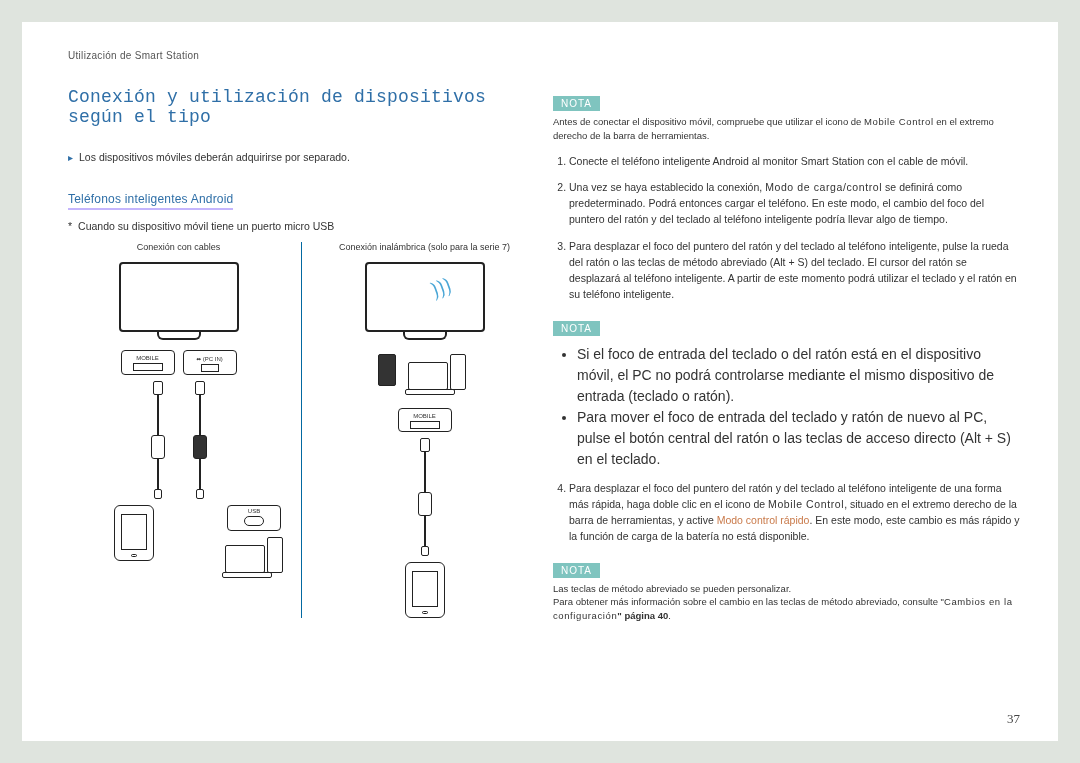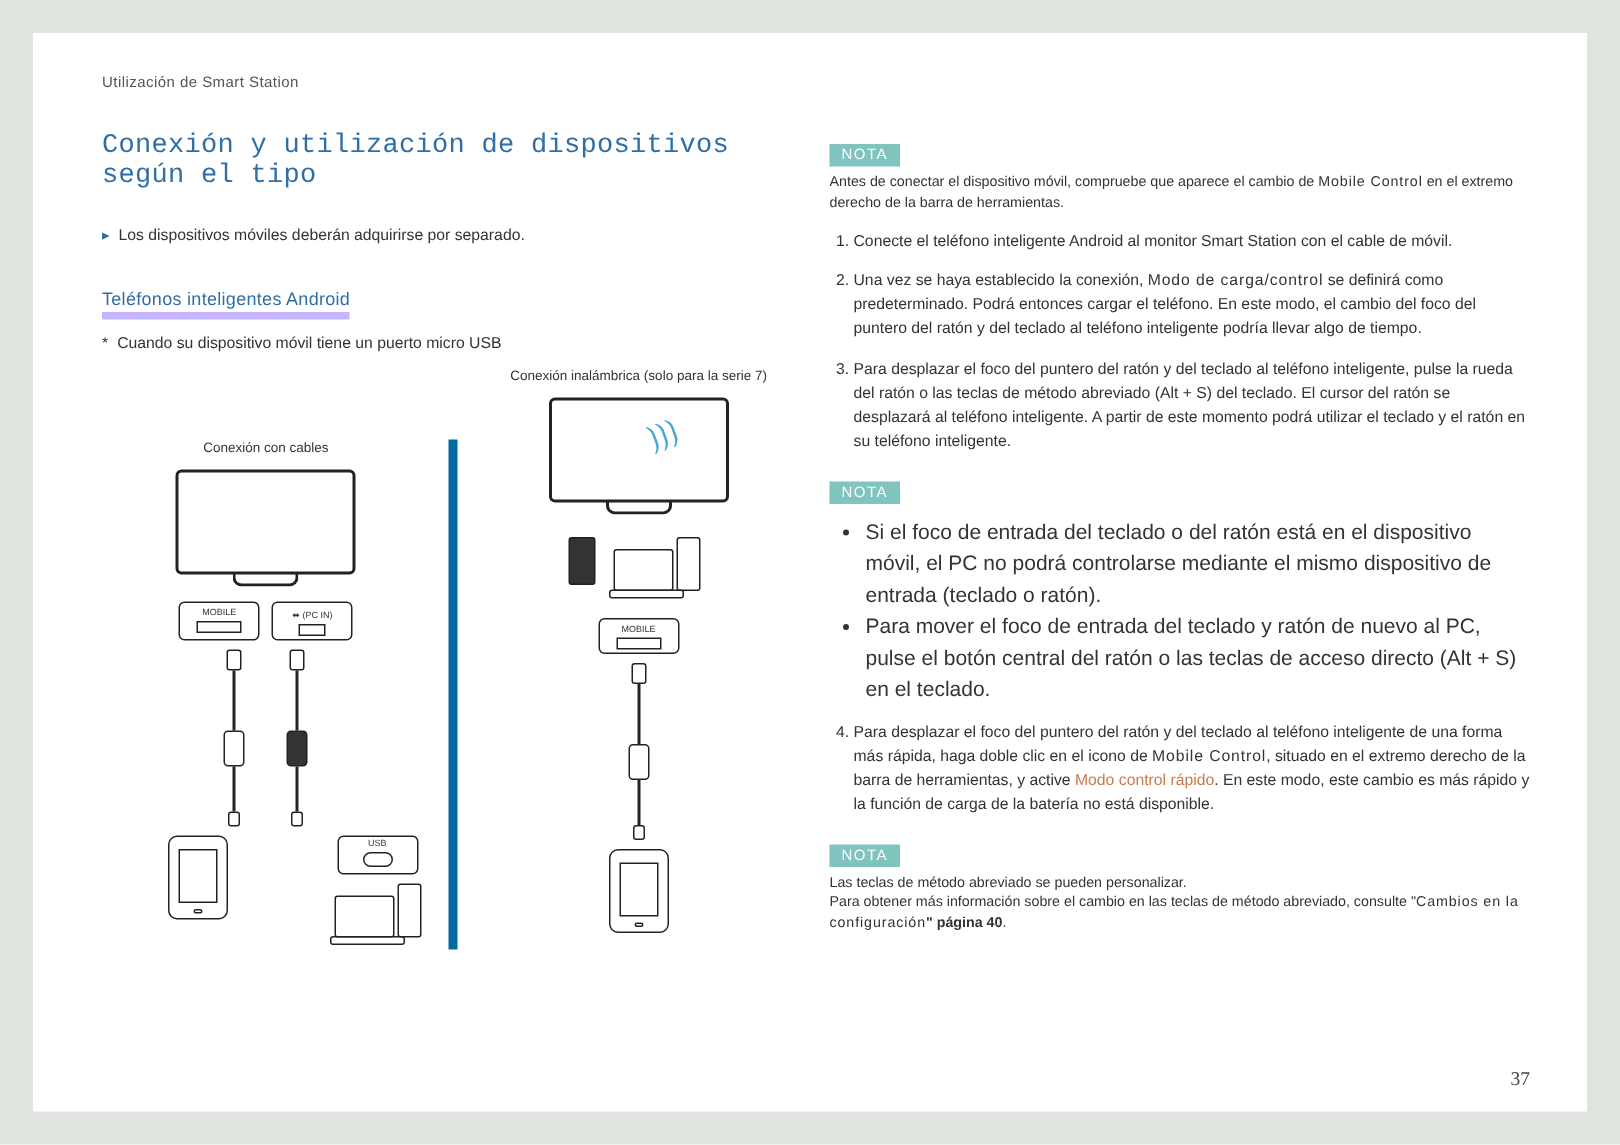--- a/index.html
+++ b/index.html
@@ -36,29 +36,29 @@
     font-family: Liberation Mono, monospace;
   }
   .p-small { font-size: 10.5px; line-height: 1.5; }
   .bullet-row { display: flex; align-items: flex-start; gap: 6px; margin-top: 10px; }
   .blue-arrow { color: #2f6fa7; font-size: 10px; line-height: 1.6; }
   .h2-sub {
     color: #2f6fa7;
     font-size: 12px;
     margin-top: 26px;
     margin-bottom: 6px;
-    border-bottom: 5px solid #c4b5fd;
+    border-bottom: 2px solid #c4b5fd;
     display: inline-block;
     padding-bottom: 2px;
     letter-spacing: 0.2px;
   }
   .star-row { display: flex; gap: 6px; font-size: 10.5px; margin-top: 4px; }
   .diagrams { display: flex; gap: 0; margin-top: 10px; }
   .diagram-col { flex: 1; text-align: center; }
-  .diagram-col.left { border-right: 6px solid #0369a1; padding-right: 12px; margin-top: 48px; }
+  .diagram-col.left { border-right: 1px solid #0369a1; padding-right: 12px; }
   .diagram-col.right { padding-left: 12px; }
   .diag-caption { font-size: 9px; margin-bottom: 8px; min-height: 12px; }
   .monitor {
     width: 120px; height: 70px; border: 2px solid #222; border-radius: 4px;
     margin: 0 auto; position: relative; background: #fff;
   }
   .monitor::after {
     content: ""; position: absolute; bottom: -10px; left: 50%; transform: translateX(-50%);
     width: 40px; height: 8px; border: 2px solid #222; border-top: none; border-radius: 0 0 6px 6px;
   }
@@ -213,21 +213,21 @@
             <div class="inner"></div>
             <div class="btn"></div>
           </div>
       </div>
     </div>
   </div>
 
   <div class="col" style="padding-top:38px;">
     <div class="note-badge">NOTA</div>
     <div class="note-text">
-      <span>Antes de conectar el dispositivo móvil, compruebe que aparece el cambio de </span><span class="mc-span">Mobile Control</span><span> en el extremo derecho de la barra de herramientas.</span>
+      <span>Antes de conectar el dispositivo móvil, compruebe que utilizar el icono de </span><span class="mc-span">Mobile Control</span><span> en el extremo derecho de la barra de herramientas.</span>
     </div>
 
     <ol class="steps">
       <li>Conecte el teléfono inteligente Android al monitor Smart Station con el cable de móvil.</li>
       <li>
         <span>Una vez se haya establecido la conexión, </span><span class="mc-span">Modo de carga/control</span><span> se definirá como predeterminado. Podrá entonces cargar el teléfono. En este modo, el cambio del foco del puntero del ratón y del teclado al teléfono inteligente podría llevar algo de tiempo.</span>
       </li>
       <li>Para desplazar el foco del puntero del ratón y del teclado al teléfono inteligente, pulse la rueda del ratón o las teclas de método abreviado (Alt + S) del teclado. El cursor del ratón se desplazará al teléfono inteligente. A partir de este momento podrá utilizar el teclado y el ratón en su teléfono inteligente.</li>
     </ol>
 

